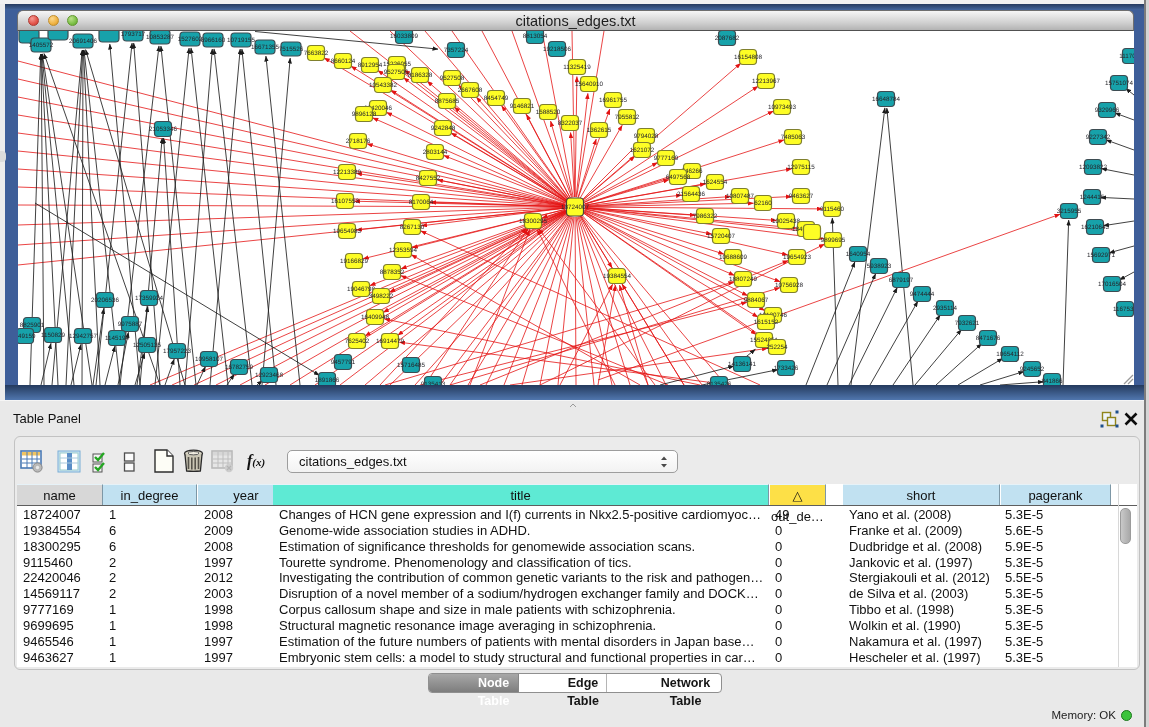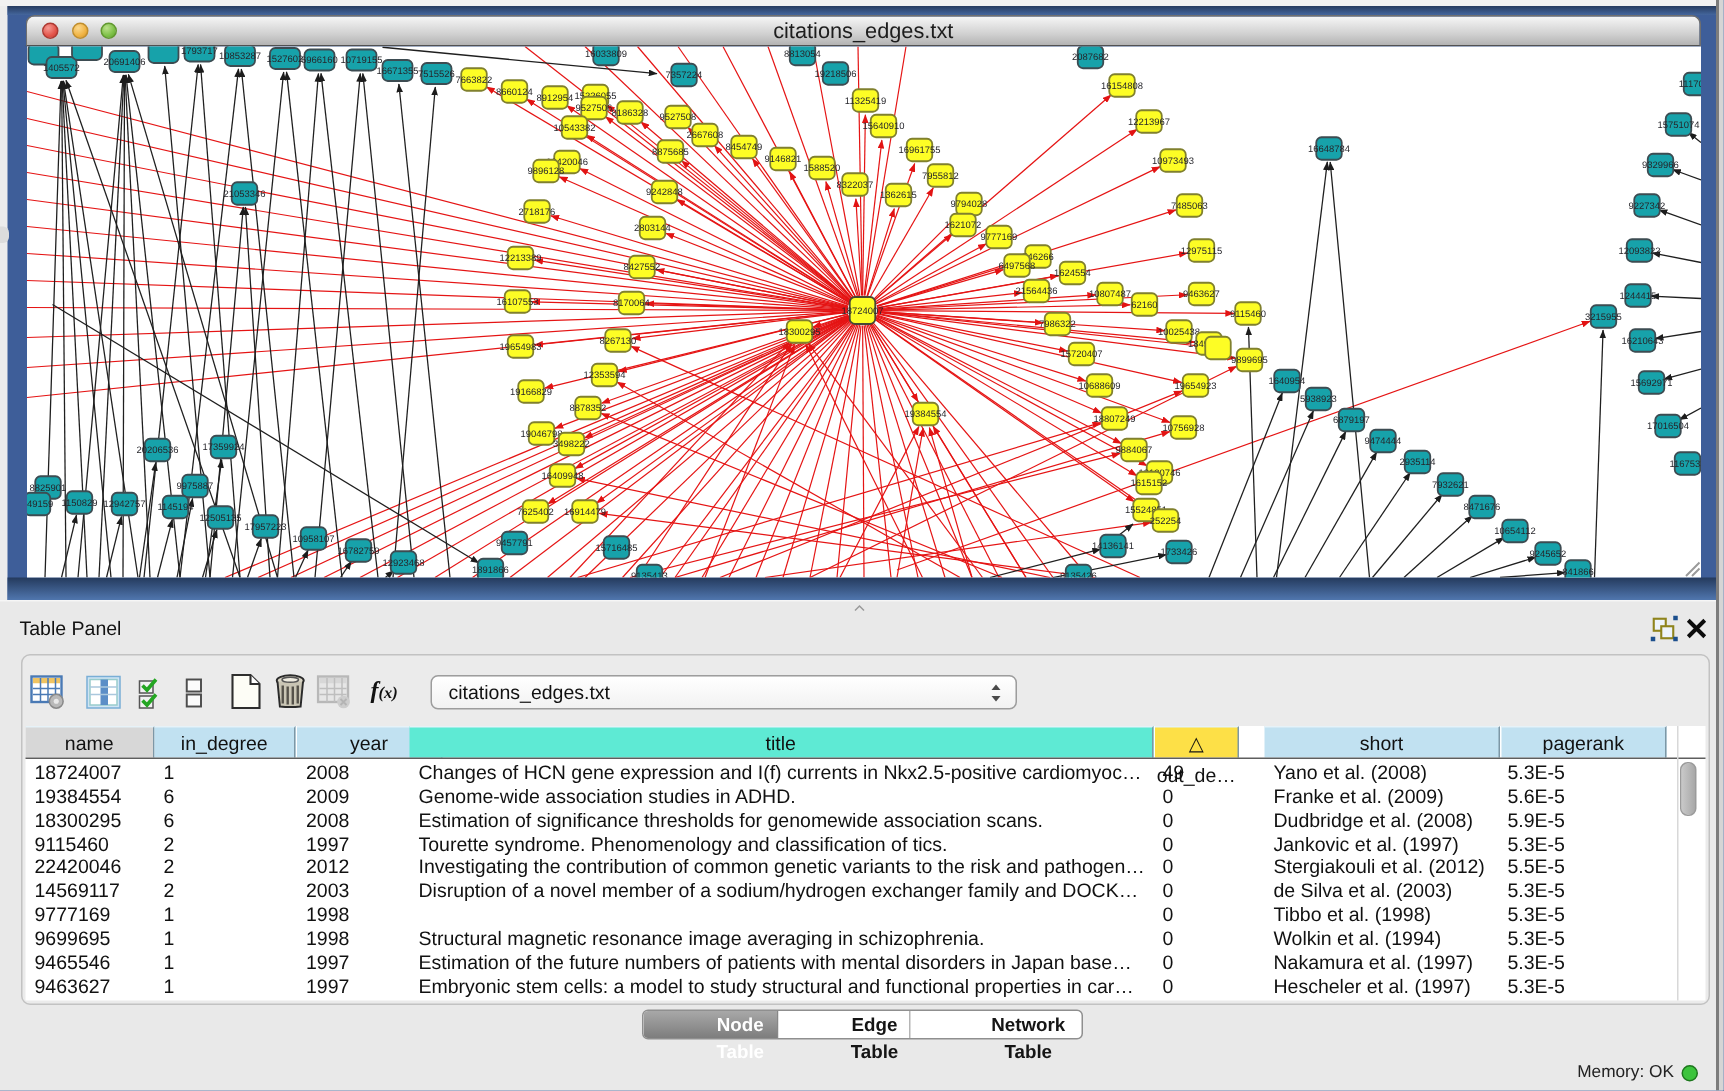--- a/index.html
+++ b/index.html
@@ -661,31 +661,32 @@
     <span style="left:204px">2003</span>
     <span style="left:279px;width:489px;overflow:hidden">Disruption of a novel member of a sodium/hydrogen exchanger family and DOCK…</span>
     <span style="left:775px">0</span>
     <span style="left:849px">de Silva et al. (2003)</span>
     <span style="left:1005px">5.3E-5</span>
   </div>
 <div class="tr" style="top:602.1px">
     <span style="left:23px">9777169</span>
     <span style="left:109px">1</span>
     <span style="left:204px">1998</span>
+    <span style="left:279px;width:489px;overflow:hidden">Corpus callosum shape and size in male patients with schizophrenia.</span>
     <span style="left:775px">0</span>
     <span style="left:849px">Tibbo et al. (1998)</span>
     <span style="left:1005px">5.3E-5</span>
   </div>
 <div class="tr" style="top:618.0px">
     <span style="left:23px">9699695</span>
     <span style="left:109px">1</span>
     <span style="left:204px">1998</span>
     <span style="left:279px;width:489px;overflow:hidden">Structural magnetic resonance image averaging in schizophrenia.</span>
     <span style="left:775px">0</span>
-    <span style="left:849px">Wolkin et al. (1994)</span>
+    <span style="left:849px">Wolkin et al. (1990)</span>
     <span style="left:1005px">5.3E-5</span>
   </div>
 <div class="tr" style="top:633.8px">
     <span style="left:23px">9465546</span>
     <span style="left:109px">1</span>
     <span style="left:204px">1997</span>
     <span style="left:279px;width:489px;overflow:hidden">Estimation of the future numbers of patients with mental disorders in Japan base…</span>
     <span style="left:775px">0</span>
     <span style="left:849px">Nakamura et al. (1997)</span>
     <span style="left:1005px">5.3E-5</span>

